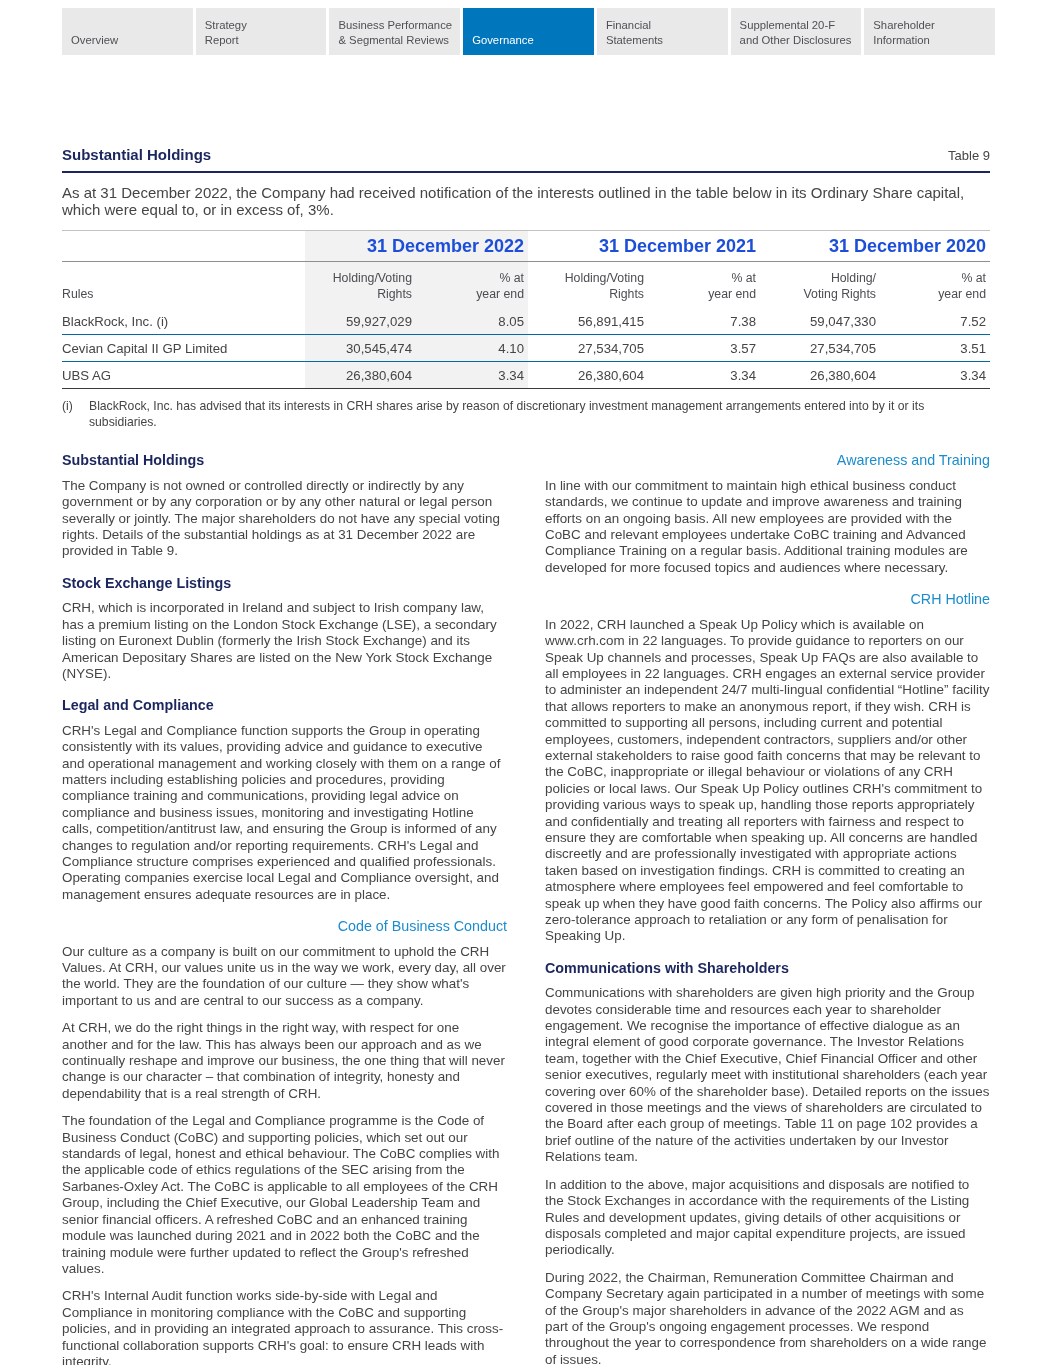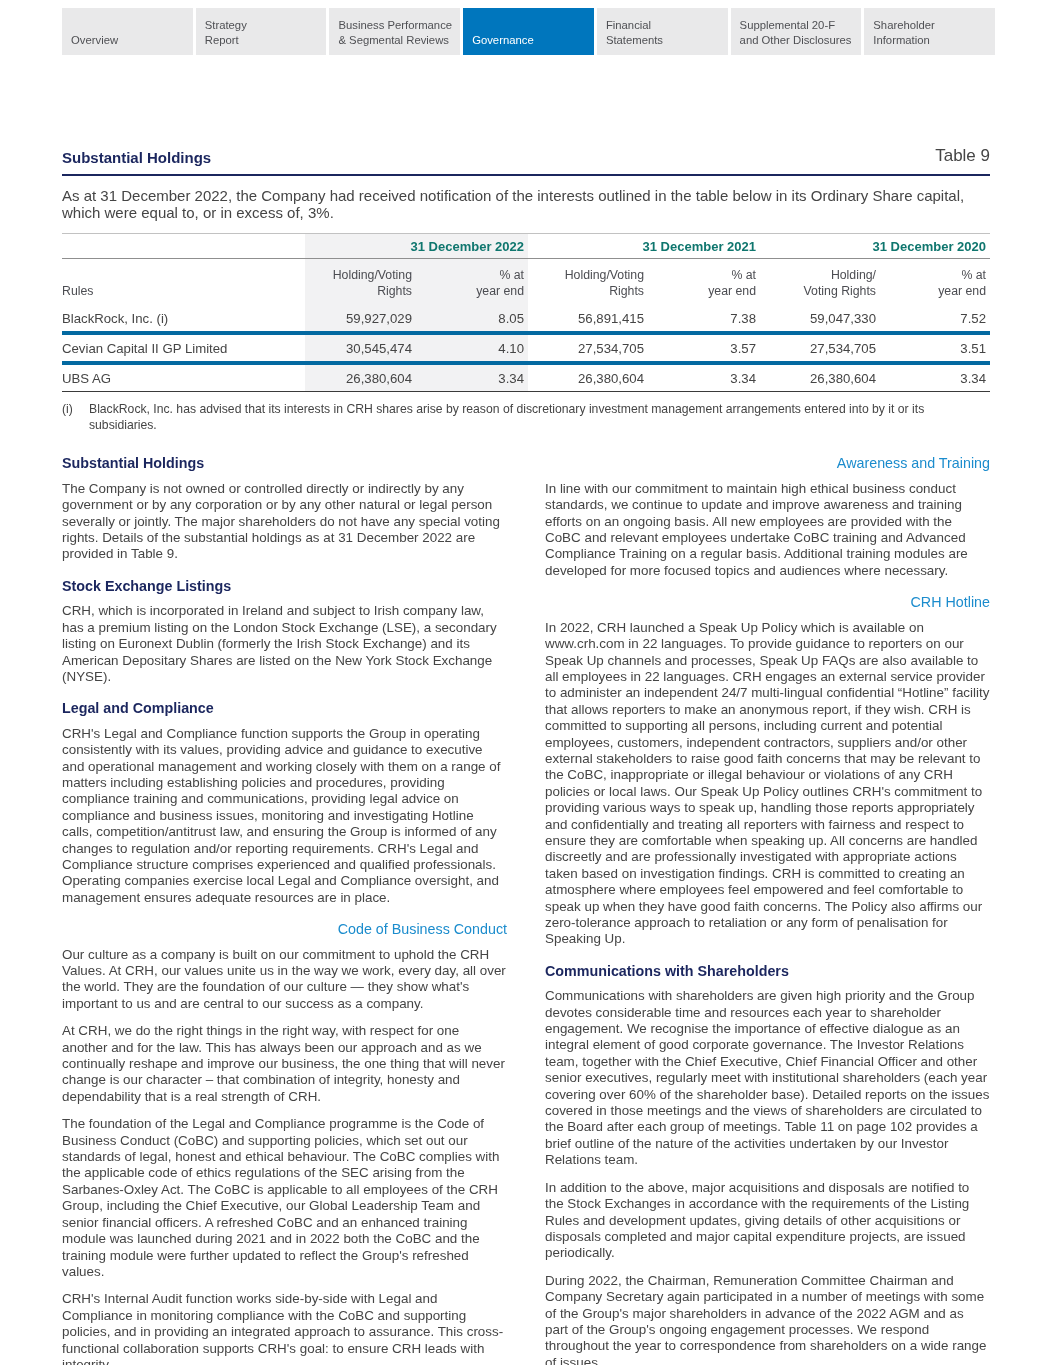--- a/index.html
+++ b/index.html
@@ -21,46 +21,46 @@
     white-space:pre-line;cursor:default;
   }
   .tab.active{background:#0076bd;color:#ffffff;}
   
   .content{position:absolute;left:62px;top:146px;width:928px;}
   .sec-head{
     display:flex;justify-content:space-between;align-items:flex-end;
     border-bottom:2px solid #1b265e;padding-bottom:8px;
   }
   .sec-title{font-size:15px;font-weight:bold;color:#1b265e;}
-  .sec-label{font-size:17px;color:#454545;}
+  .sec-label{font-size:13px;color:#454545;}
   .intro{margin:12px 0 0;font-size:15px;line-height:16.5px;}
   
   table.holdings{
     width:100%;border-collapse:collapse;margin-top:12px;
     font-size:13.2px;color:#454545;
     border-top:1px solid #c2c2c2;border-bottom:1.5px solid #3a3a3a;
   }
   table.holdings td,table.holdings th{padding:0;}
   tr.years td{
     border-bottom:1px solid #8f8f8f;
     padding:5px 4px 4px 0;text-align:right;
-    color:#0f766e;font-weight:bold;font-size:13px;
+    color:#1d4ed8;font-weight:bold;font-size:18px;
   }
   tr.cols th{
     text-align:right;vertical-align:bottom;font-weight:normal;
     color:#4c4d52;font-size:12.3px;line-height:1.32;
     padding:8px 4px 6px 0;
   }
   tr.cols th.name-h{text-align:left;padding-left:0;}
   tr.cols th span{display:block;}
   tbody.rows td{
     text-align:right;padding:5.5px 4px 5.5px 0;
   }
   tbody.rows td.name-c{text-align:left;padding-left:0;}
-  tbody.rows tr + tr td{border-top:4px solid #0369a1;margin-left:32px;}
+  tbody.rows tr + tr td{border-top:1px solid #0369a1;margin-left:32px;}
   .band{background:#f2f2f3;}
   
   .footnote{display:flex;margin-top:10px;font-size:12.2px;line-height:15.5px;}
   .fn-marker{flex:none;width:27px;}
   .fn-text{flex:1;}
   
   .columns{display:flex;gap:38px;margin-top:22px;}
   .col{flex:1 1 0;font-size:13.4px;line-height:16.4px;}
   .col p{margin:0 0 11px;}
   .col h3{font-size:14.3px;margin:15px 0 9px;}

